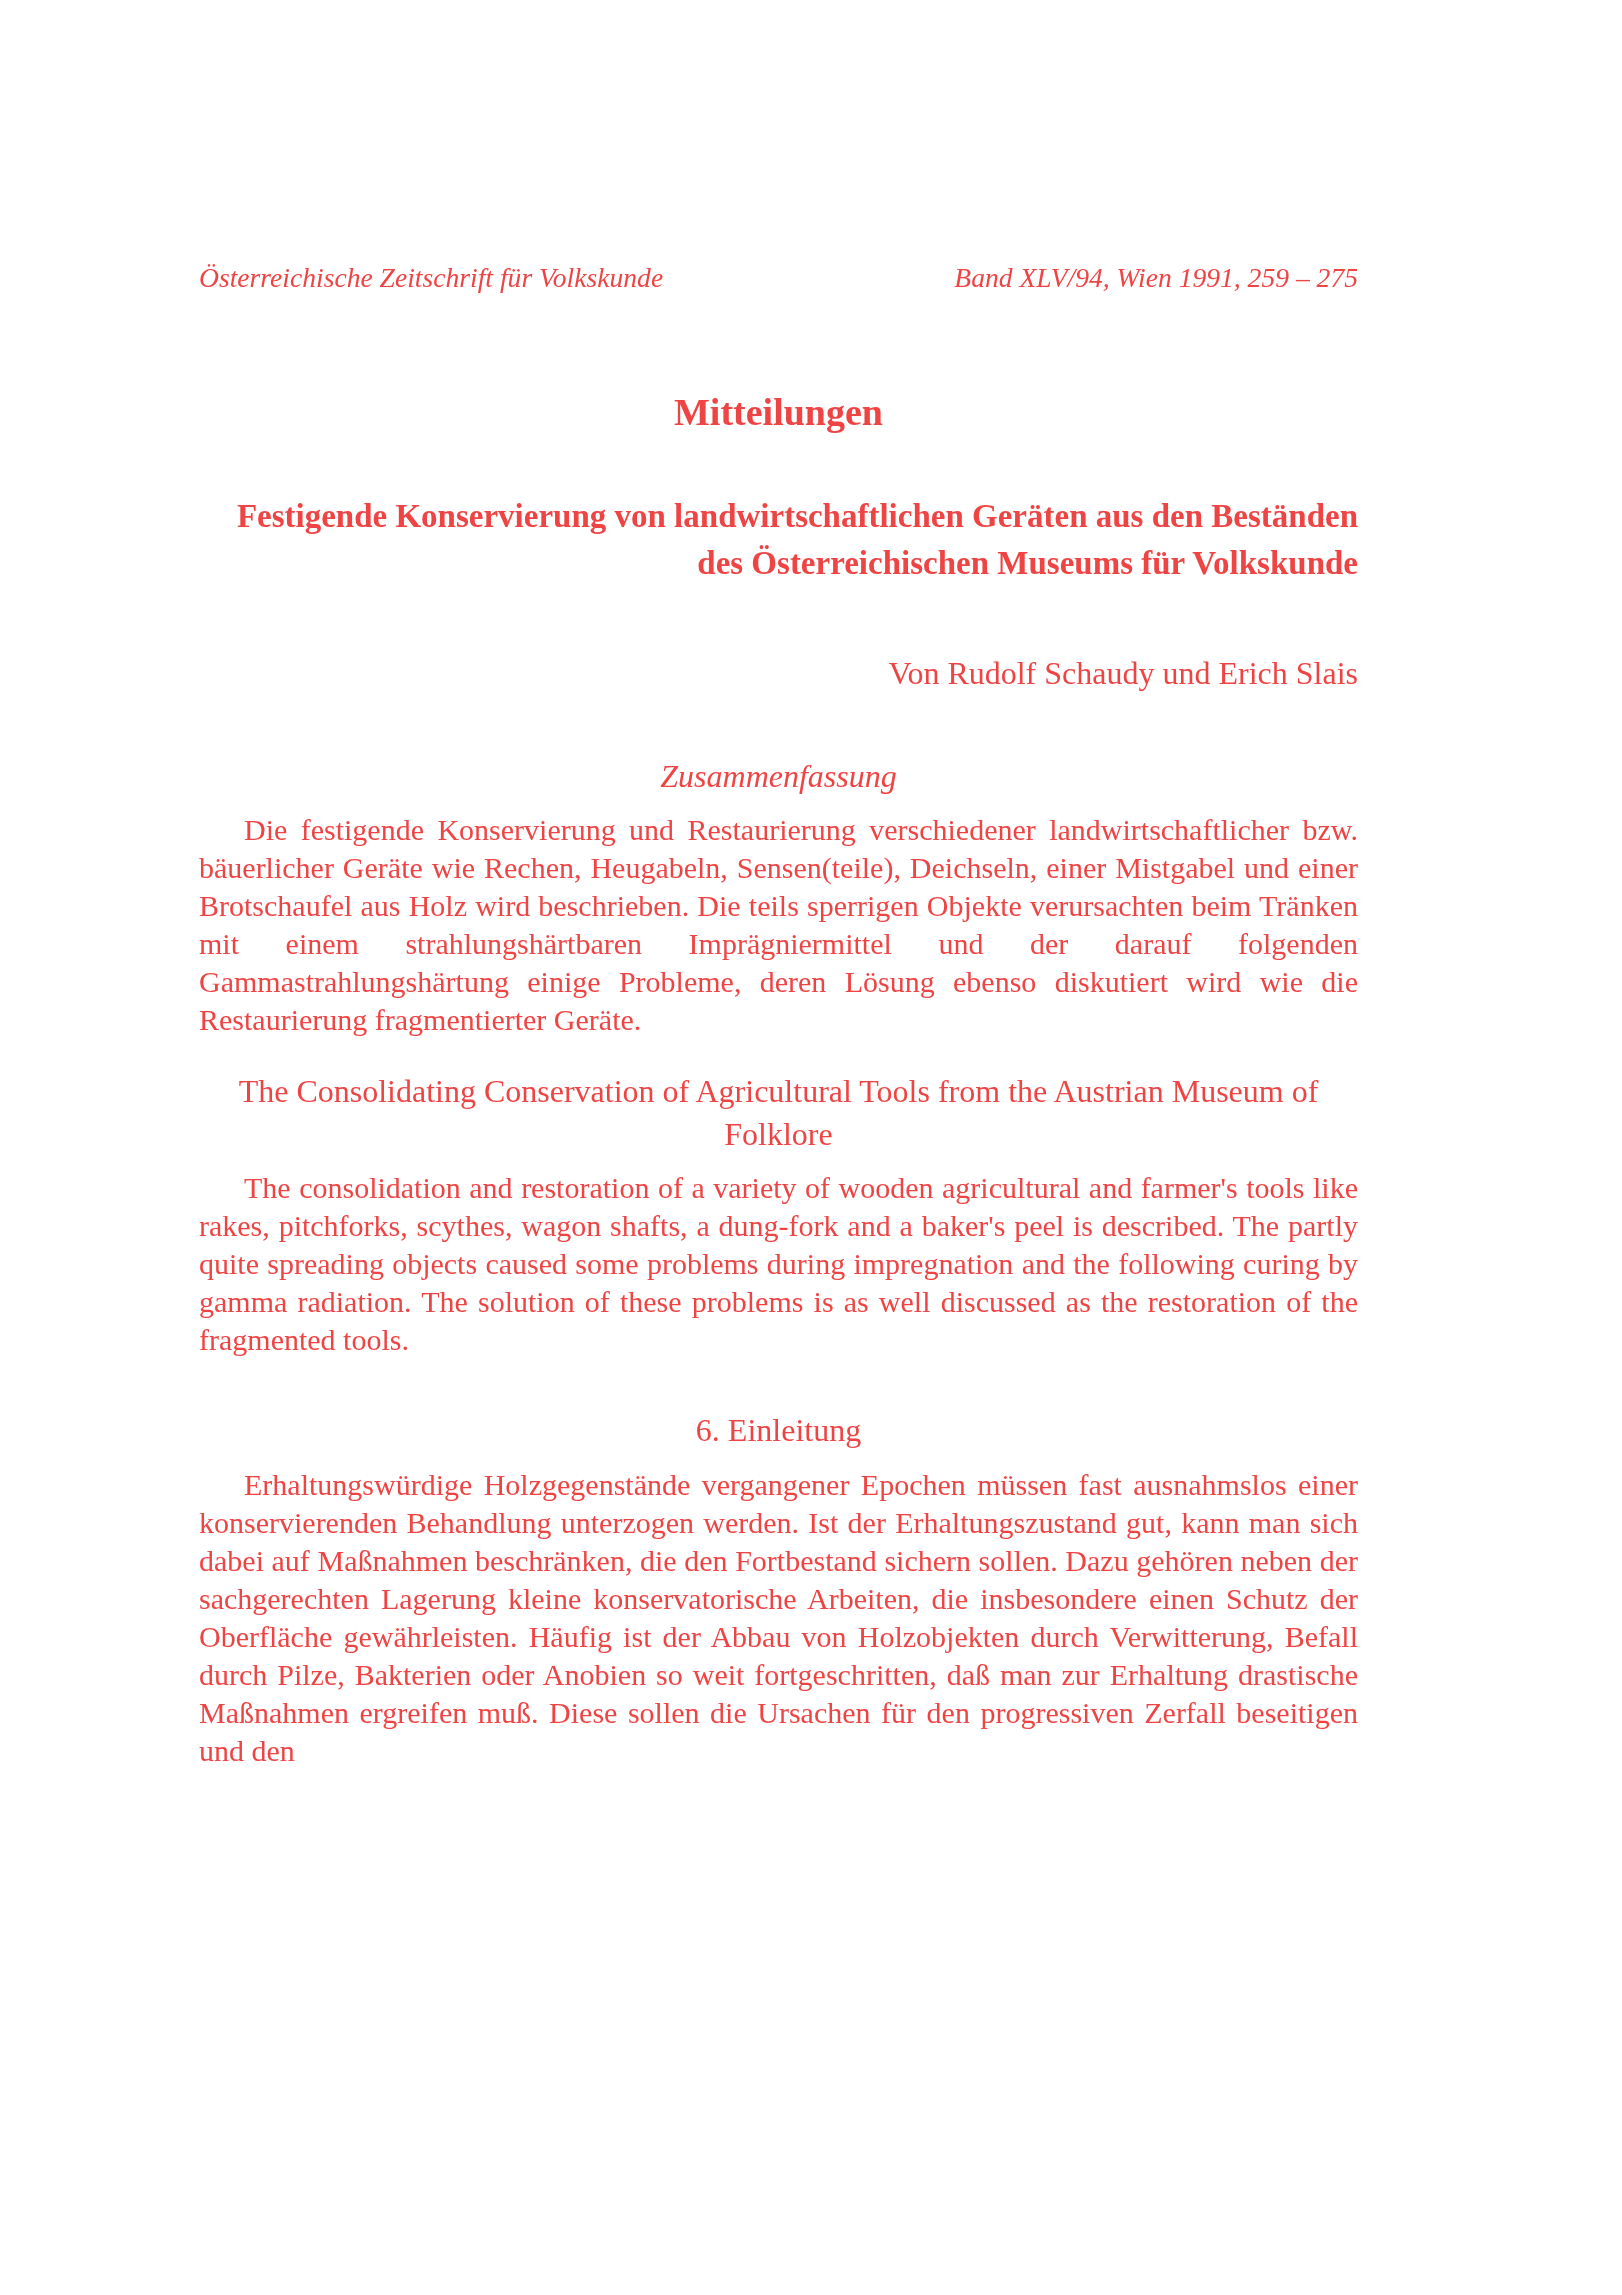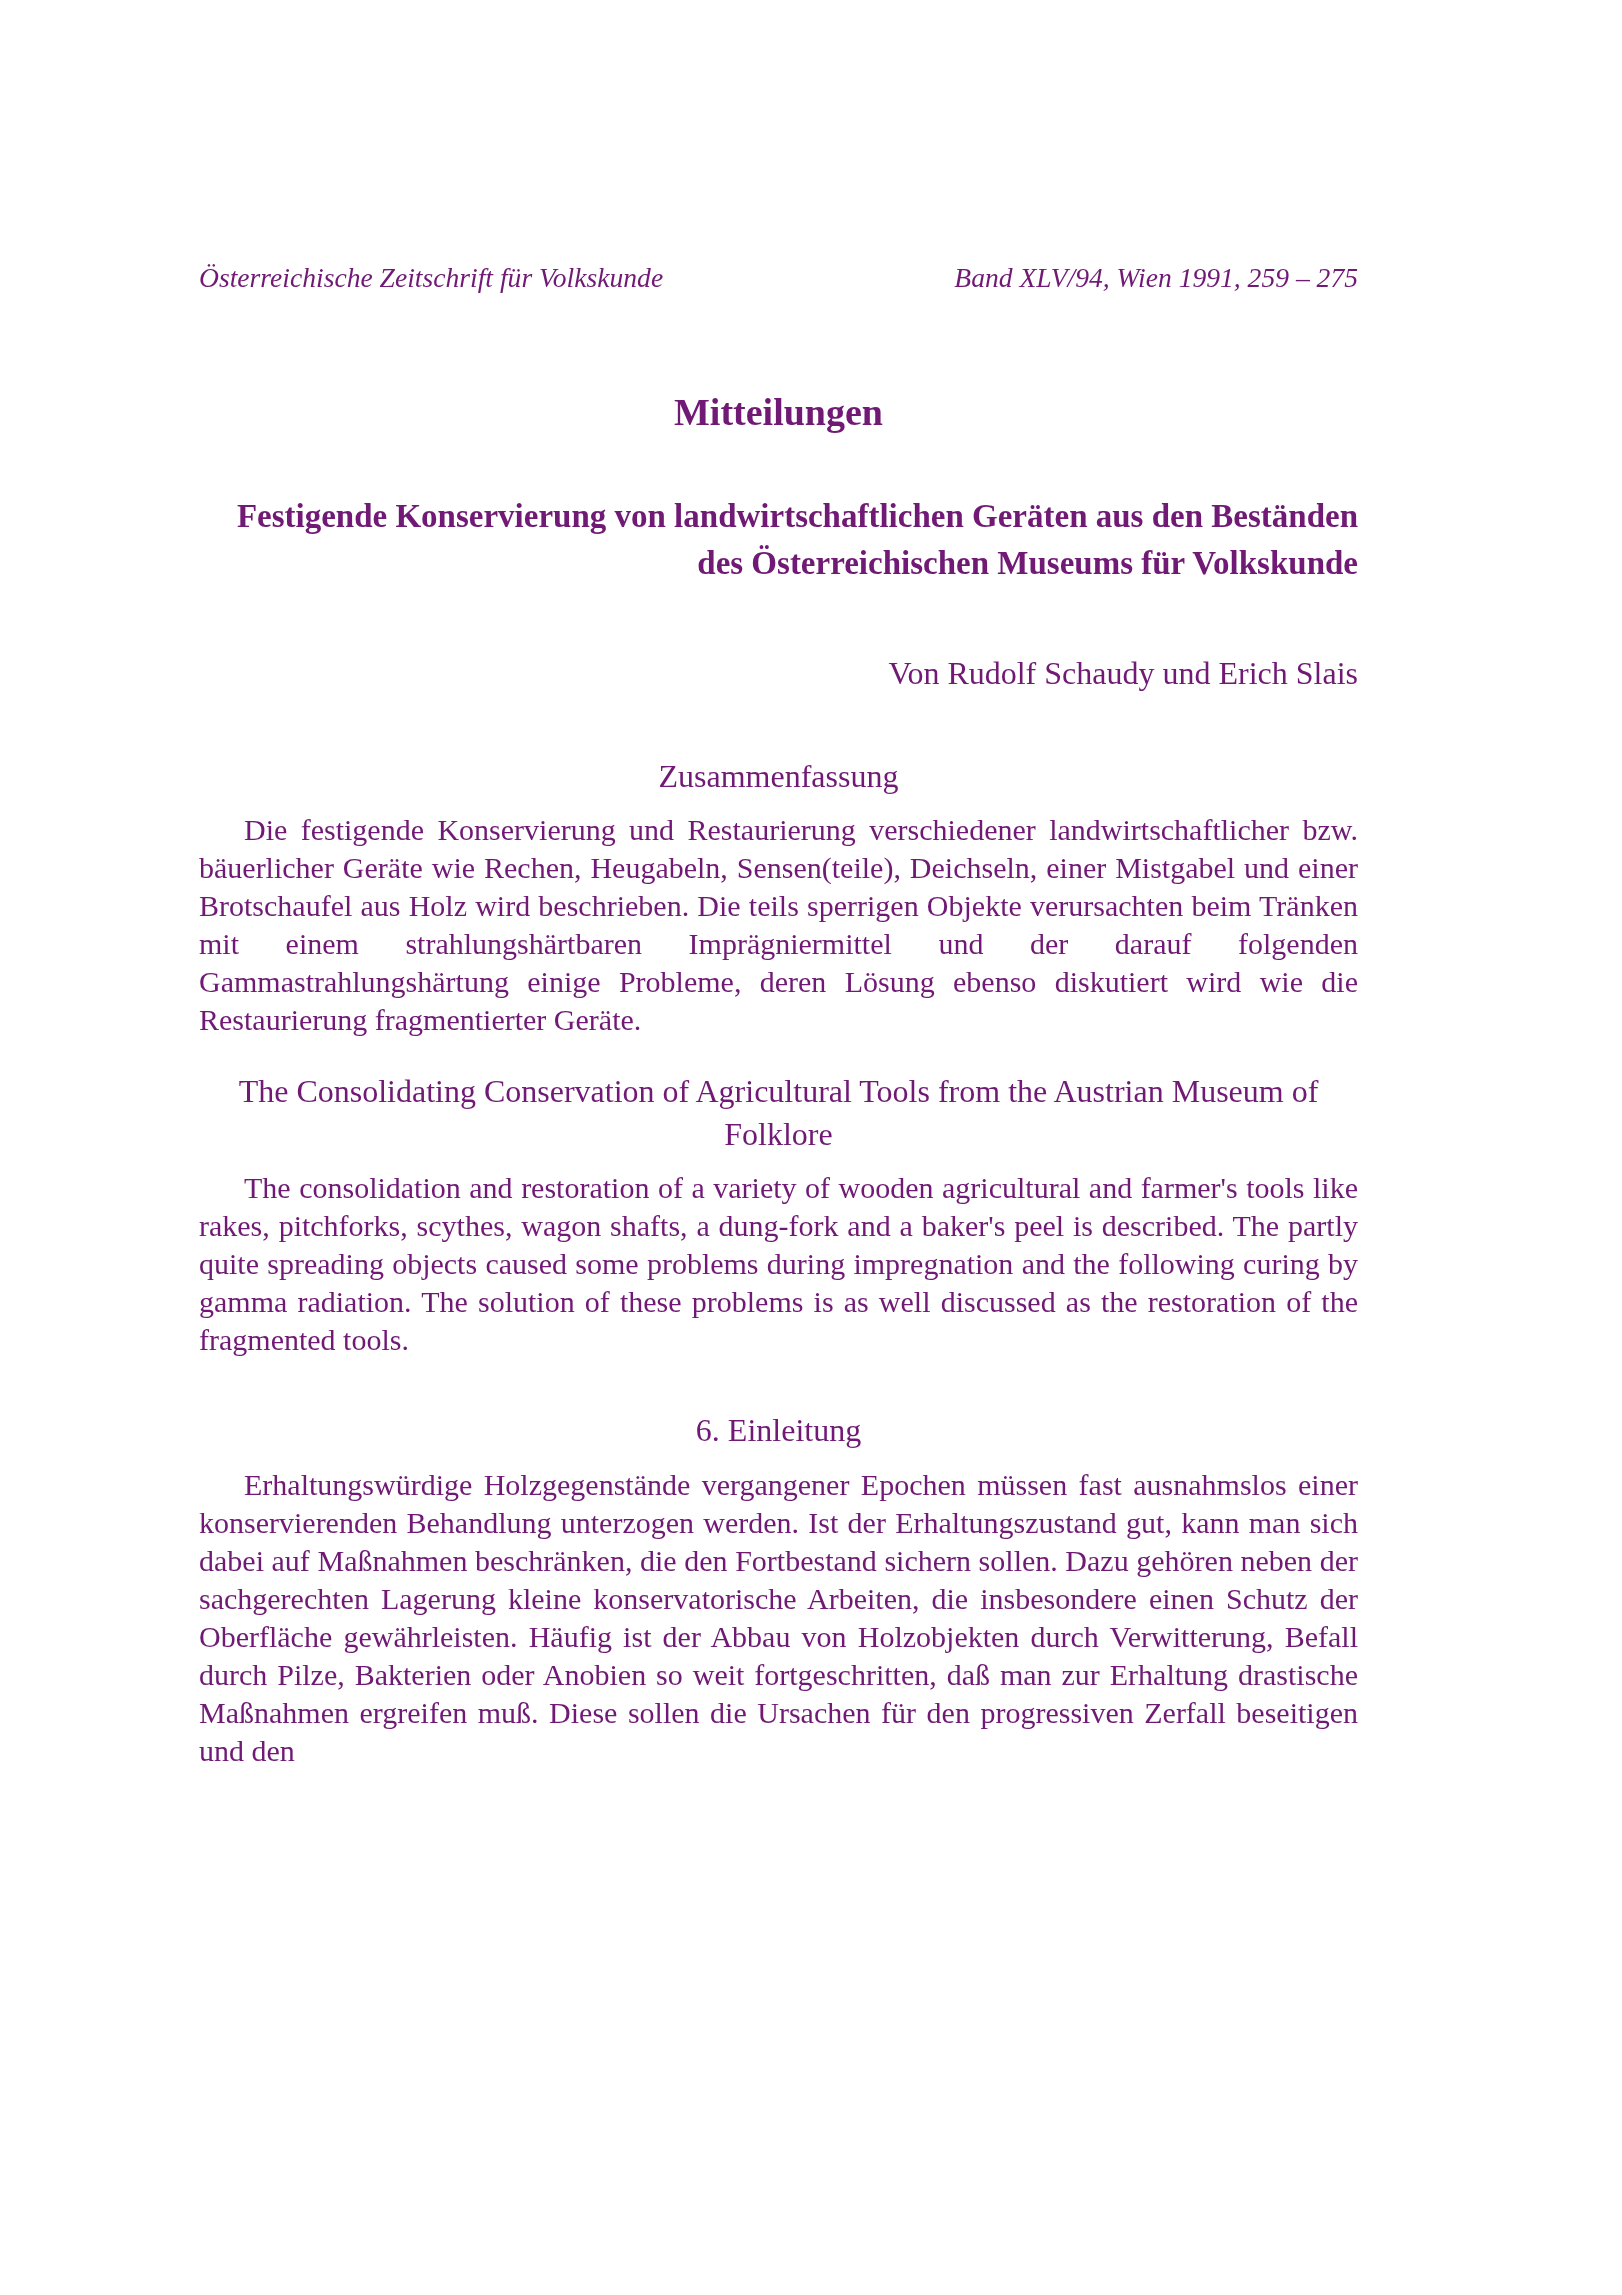--- a/index.html
+++ b/index.html
@@ -8,21 +8,21 @@
     background: #ffffff;
   }
   .page {
     position: relative;
     width: 1622px;
     height: 1971px;
     background: #ffffff;
     box-sizing: border-box;
     padding: 261px 264px 0 199px;
     font-family: "Liberation Serif", "DejaVu Serif", serif;
-    color: #701a75;
+    color: #ef4444;
     overflow: hidden;
   }
   .running-head {
     display: flex;
     justify-content: space-between;
     align-items: baseline;
     font-style: italic;
     font-size: 27.6px;
     line-height: 1.2;
   }
@@ -45,21 +45,21 @@
     margin-top: 68px;
     text-align: right;
     font-size: 32px;
     line-height: 1.2;
   }
   .centered-heading {
     text-align: center;
     font-size: 32px;
     line-height: 1.35;
   }
-  .abstract-de-heading { margin-top: 62px; }
+  .abstract-de-heading { margin-top: 62px; font-style: italic; }
   .para {
     font-size: 30px;
     line-height: 1.27;
     text-align: justify;
     text-indent: 45px;
     margin-top: 13px;
     hyphens: none;
   }
   .abstract-en-title { }
   .abstract-en-heading { margin-top: 0; }

